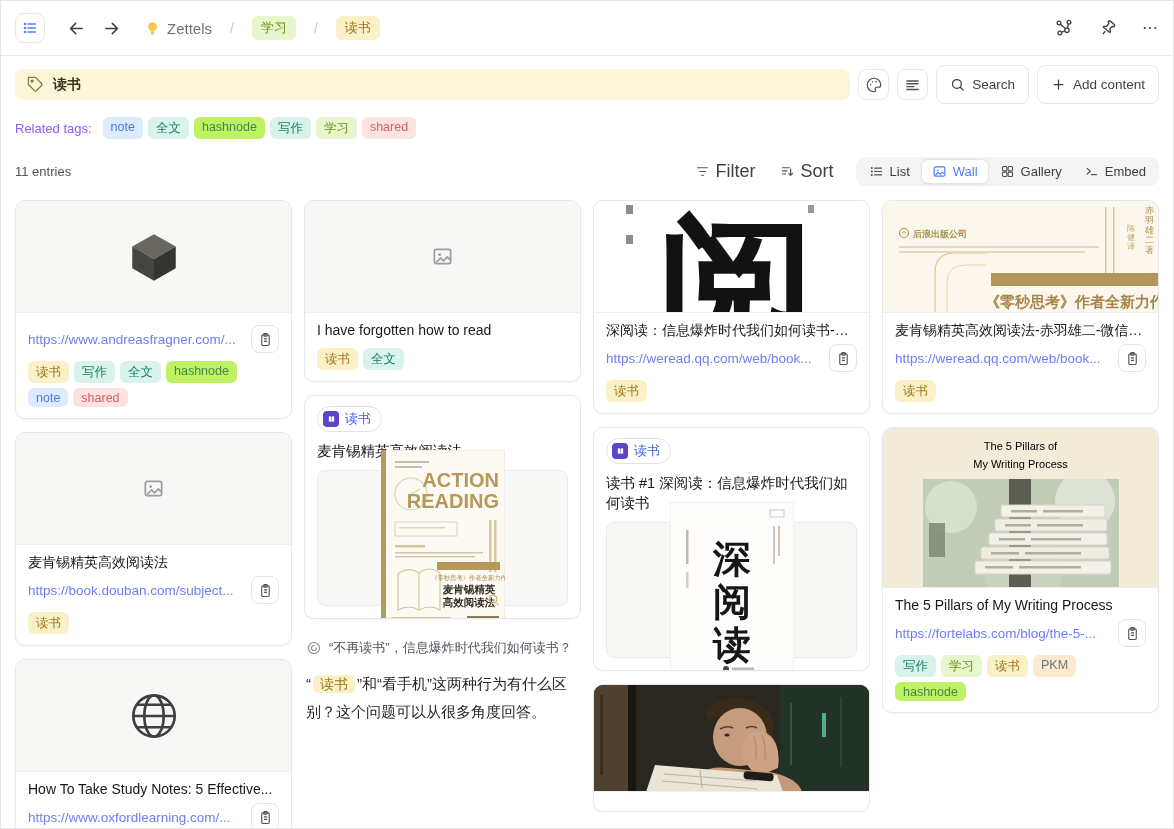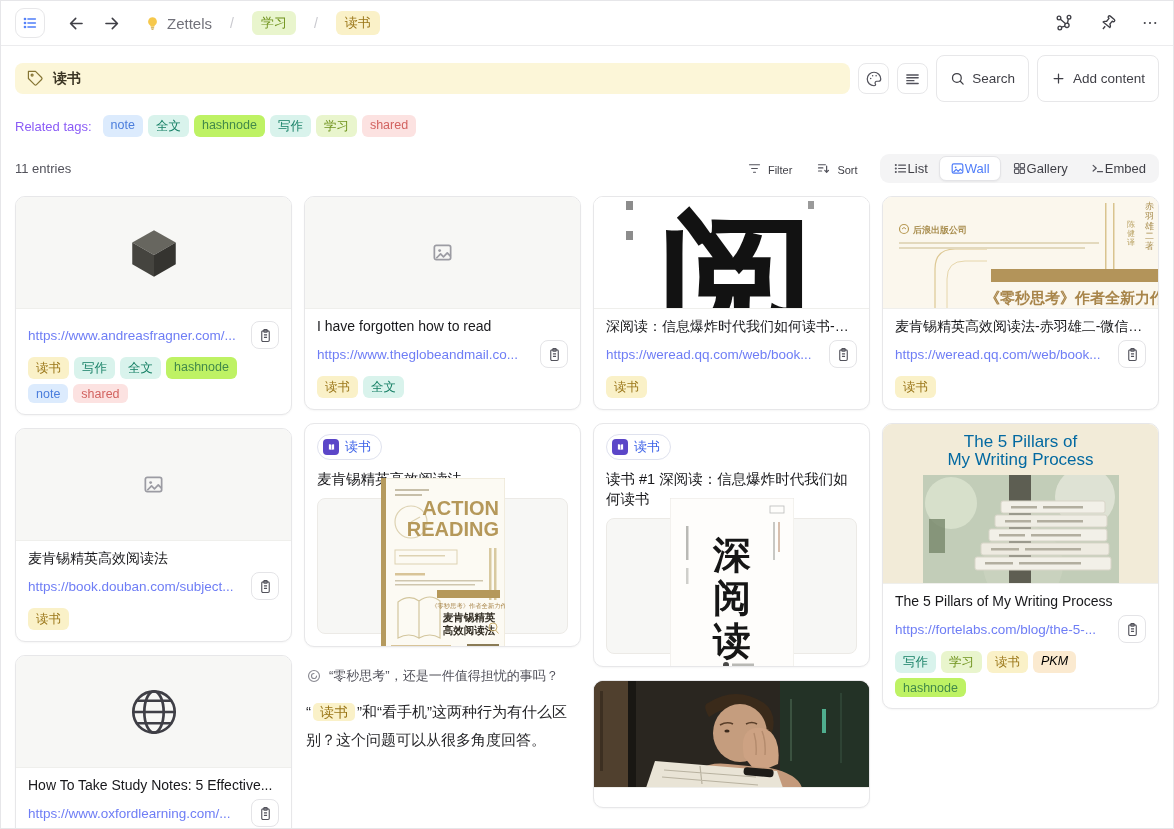--- a/index.html
+++ b/index.html
@@ -1,48 +1,48 @@
 <!DOCTYPE html>
 <html><head>
 <meta charset="utf-8">
 <style>
   * { margin:0; padding:0; box-sizing:border-box; }
   html,body { background:#fff; }
   body { font-family:"Liberation Sans", sans-serif; width:1174px; }
   .app { width:1174px; height:829px; background:#fff; border:1px solid #e6e6e9; overflow:hidden; position:relative; }
 
   
-  .topbar { height:45px; display:flex; align-items:center; padding:0 14px; border-bottom:1px solid #ececee; gap:16px; }
+  .topbar { height:55px; display:flex; align-items:center; padding:0 14px; border-bottom:1px solid #ececee; gap:16px; }
   .icon-btn { width:30px; height:30px; border:1px solid #e7e7e9; border-radius:9px; background:#fff; display:flex; align-items:center; justify-content:center; cursor:pointer; }
   .nav-arrows { display:flex; align-items:center; gap:16px; margin-left:6px; }
   .nav-arrow { background:none; border:none; display:flex; align-items:center; cursor:pointer; }
   .brand { display:flex; align-items:center; gap:7px; margin-left:8px; font-size:15px; color:#71717a; }
   .crumb-sep { color:#c9c9cf; font-size:14px; padding:0 2px; }
   .crumb-tag { font-size:13px; padding:3px 9px; border-radius:6px; cursor:pointer; }
   .topbar-right { margin-left:auto; display:flex; align-items:center; gap:24px; }
   .top-ic { background:none; border:none; display:flex; cursor:pointer; }
 
   
   .header-row { display:flex; align-items:center; gap:8px; padding:9px 14px 0; }
   .tag-bar { flex:1; height:31px; background:#fcf6d8; border-radius:8px; display:flex; align-items:center; gap:9px; padding:0 12px; }
   .tag-bar-title { font-size:14px; font-weight:bold; color:#3b3524; }
-  .pill-btn { height:47px; border:1px solid #e7e7e9; border-radius:8px; background:#fff; display:flex; align-items:center; gap:7px; padding:0 13px; font-size:13.5px; color:#3f3f46; cursor:pointer; white-space:nowrap; }
+  .pill-btn { height:39px; border:1px solid #e7e7e9; border-radius:8px; background:#fff; display:flex; align-items:center; gap:7px; padding:0 13px; font-size:13.5px; color:#3f3f46; cursor:pointer; white-space:nowrap; }
   .sq-btn { width:31px; height:31px; border:1px solid #e7e7e9; border-radius:8px; background:#fff; display:flex; align-items:center; justify-content:center; cursor:pointer; }
 
   
   .related-row { display:flex; align-items:center; gap:9px; padding:13px 14px 0; flex-wrap:wrap; }
   .related-label { font-size:13px; color:#8b5cf6; margin-right:2px; }
 
   
   .toolbar { display:flex; align-items:center; padding:17px 14px 0; }
   .entries { font-size:13px; color:#52525b; }
   .toolbar-right { margin-left:auto; display:flex; align-items:center; gap:4px; }
-  .ghost-btn { display:flex; align-items:flex-end; gap:6px; padding:5px 10px; border:none; background:none; border-radius:8px; font-size:11px; color:#3f3f46; cursor:pointer; }
+  .ghost-btn { display:flex; align-items:center; gap:6px; padding:5px 10px; border:none; background:none; border-radius:8px; font-size:18px; color:#3f3f46; cursor:pointer; }
   .views { display:flex; background:#f4f4f5; border-radius:9px; padding:2px; margin-left:8px; }
-  .view-item { display:flex; align-items:center; padding:4px 10px; border-radius:7px; font-size:13px; color:#3f3f46; border:1px solid transparent; background:none; cursor:pointer; }
+  .view-item { display:flex; align-items:center; gap:6px; padding:4px 10px; border-radius:7px; font-size:13px; color:#3f3f46; border:1px solid transparent; background:none; cursor:pointer; }
   .view-item.active { background:#fff; border-color:#e4e4e7; color:#4f7df9; box-shadow:0 1px 2px rgba(0,0,0,.05); }
 
   
   .grid { display:flex; gap:12px; padding:13px 14px 14px; align-items:flex-start; }
   .col { width:277px; display:flex; flex-direction:column; gap:13px; }
 
   .card { background:#fff; border:1px solid #e7e7e9; border-radius:10px; box-shadow:0 1px 2px rgba(0,0,0,.04); overflow:hidden; cursor:pointer; }
   .card-img { height:112px; background:#f7f7f5; border-bottom:1px solid #efefec; display:flex; align-items:center; justify-content:center; overflow:hidden; position:relative; }
   .card-img.white { background:#fff; }
   .card-img.cream { background:#fbf7ed; }
@@ -53,38 +53,38 @@
   .card-url { flex:1; font-size:13.5px; color:#6e7df5; text-decoration:none; white-space:nowrap; overflow:hidden; text-overflow:ellipsis; cursor:pointer; }
   .copy-btn { flex:none; width:28px; height:28px; border:1px solid #e4e4e7; border-radius:8px; background:#fff; display:flex; align-items:center; justify-content:center; cursor:pointer; }
   .tags-row { display:flex; flex-wrap:wrap; gap:5px; margin-top:8px; }
   .tag { font-size:12.5px; padding:2.5px 8px; border-radius:6px; cursor:pointer; white-space:nowrap; }
   .c-yellow { background:#faf1c8; color:#9a7618; }
   .c-teal   { background:#d9f3ec; color:#178066; }
   .c-mint   { background:#bef264; color:#42894a; }
   .c-lgreen { background:#e9f5cd; color:#71941f; }
   .c-blue   { background:#dcebfd; color:#4a7ddc; }
   .c-red    { background:#fce2e1; color:#d26360; }
-  .c-orange { background:#fbead0; color:#000000;font-style:italic; }
+  .c-orange { background:#fbead0; color:#737373; }
 
   
   .note-card { padding:10px 12px 12px; }
   .badge { display:inline-flex; align-items:center; gap:6px; border:1px solid #dfe2ee; border-radius:14px; padding:3px 10px 3px 5px; font-size:13px; color:#3e63e8; background:#fff; cursor:pointer; }
   .badge-ico { width:16px; height:16px; border-radius:4px; background:#5b46c8; display:flex; align-items:center; justify-content:center; }
   .note-title { margin-top:9px; font-size:14.5px; line-height:20px; color:#18181b; }
   .note-frame { margin-top:9px; height:136px; background:#f7f7f5; border:1px solid #eceae6; border-radius:8px; display:flex; align-items:center; justify-content:center; }
 
   
   .quote { padding:7px 2px 0; cursor:pointer; }
   .quote-ref { display:flex; align-items:center; gap:7px; font-size:13px; color:#52525b; }
   .quote-text { margin-top:13px; font-size:15px; line-height:27px; color:#27272a; }
   .hl { background:#faf1c8; color:#9a7618; padding:1px 7px; border-radius:5px; font-size:14px; margin:0 2px; }
 
   
   .pillars-img { height:160px; background:#f2ebd8; display:flex; flex-direction:column; align-items:center; padding-top:9px; border-bottom:1px solid #efefec; }
-  .pillars-line { font-size:17px; color:#0369a1; line-height:18px; }
+  .pillars-line { font-size:11px; color:#000000; line-height:18px; }
   .pillars-photo { margin-top:6px; }
 </style>
 </head>
 <body>
 
 <div class="app">
 
   <div class="topbar">
     <button class="icon-btn">
       <svg width="16" height="16" viewBox="0 0 24 24" fill="none" stroke="#4f7df9" stroke-width="2.4" stroke-linecap="round">
@@ -339,30 +339,20 @@
       <div class="card">
         <div class="card-img">
           <svg width="23" height="23" viewBox="0 0 24 24" fill="none" stroke="#9c9ca3" stroke-width="1.8" stroke-linejoin="round">
             <rect x="3.5" y="4.5" width="17" height="15" rx="2"></rect>
               <circle cx="9" cy="10" r="1.5" fill="#9c9ca3" stroke="none"></circle>
               <path d="M5.5 18l4.5-4.5 3 3 4-4 3.5 3.5"></path>
           </svg>
         </div>
         <div class="card-info">
           <div class="card-title">I have forgotten how to read</div>
-          <div class="url-row">
-            <a class="card-url">https://www.theglobeandmail.co...</a>
-            <button class="copy-btn">
-              <svg width="15" height="15" viewBox="0 0 24 24" fill="none" stroke="#52525b" stroke-width="1.8">
-                  <rect x="6" y="4.5" width="12" height="17" rx="2"></rect>
-                  <rect x="9.3" y="2.5" width="5.4" height="4" rx="1"></rect>
-                  <path d="M9.5 11h5M9.5 15h5"></path>
-                </svg>
-            </button>
-          </div>
           <div class="tags-row">
               <span class="tag c-yellow">读书</span>
               <span class="tag c-teal">全文</span>
             </div>
         </div>
       </div>
 
       <div class="card note-card">
         <span class="badge">
           <span class="badge-ico">
@@ -403,21 +393,21 @@
           </svg>
         </div>
       </div>
 
       <div class="quote">
         <div class="quote-ref">
           <svg width="16" height="16" viewBox="0 0 24 24" fill="none" stroke="#8a8a92" stroke-width="1.7" stroke-linecap="round">
             <circle cx="12" cy="12" r="8.2"></circle>
               <path d="M15.8 12a3.8 3.8 0 1 1-3.8-3.8"></path>
           </svg>
-          <span>“零秒思考”，还是一件值得担忧的事吗？</span>
+          <span>“不再读书”，信息爆炸时代我们如何读书？</span>
         </div>
         <div class="quote-text"><span>“</span><span class="hl">读书</span><span>”和“看手机”这两种行为有什么区别？这个问题可以从很多角度回答。</span></div>
       </div>
     </div>
 
     <div class="col">
 
       <div class="card">
         <div class="card-img white">
           <svg width="275" height="112" viewBox="0 0 275 112">

